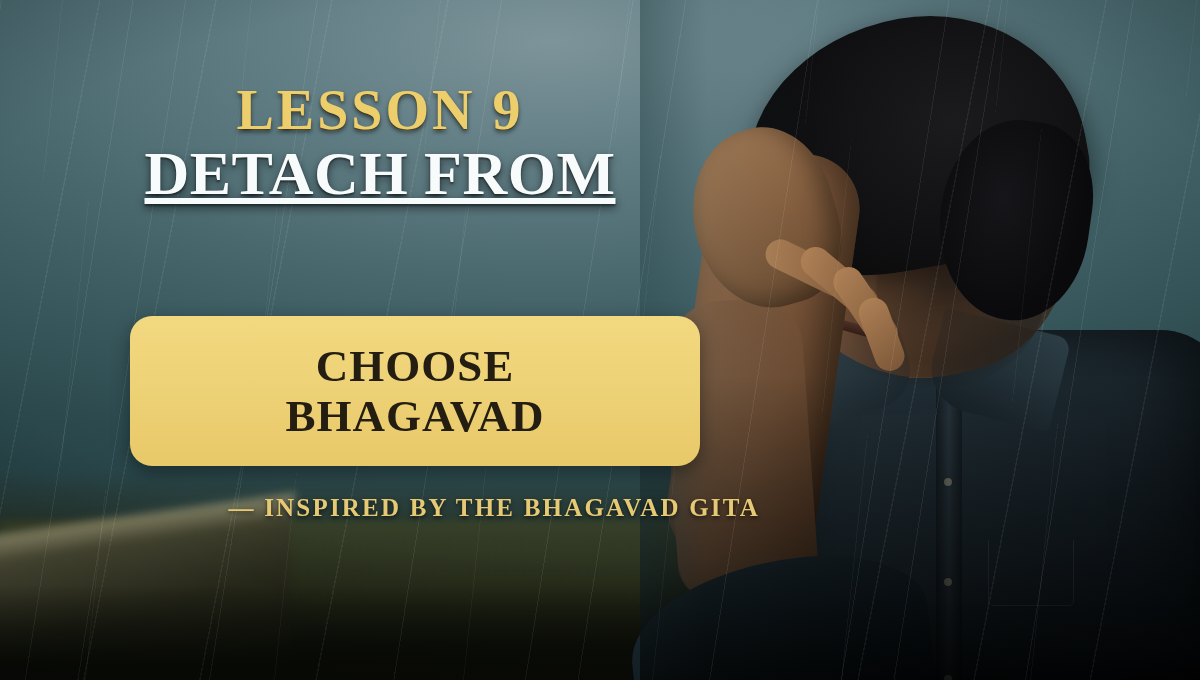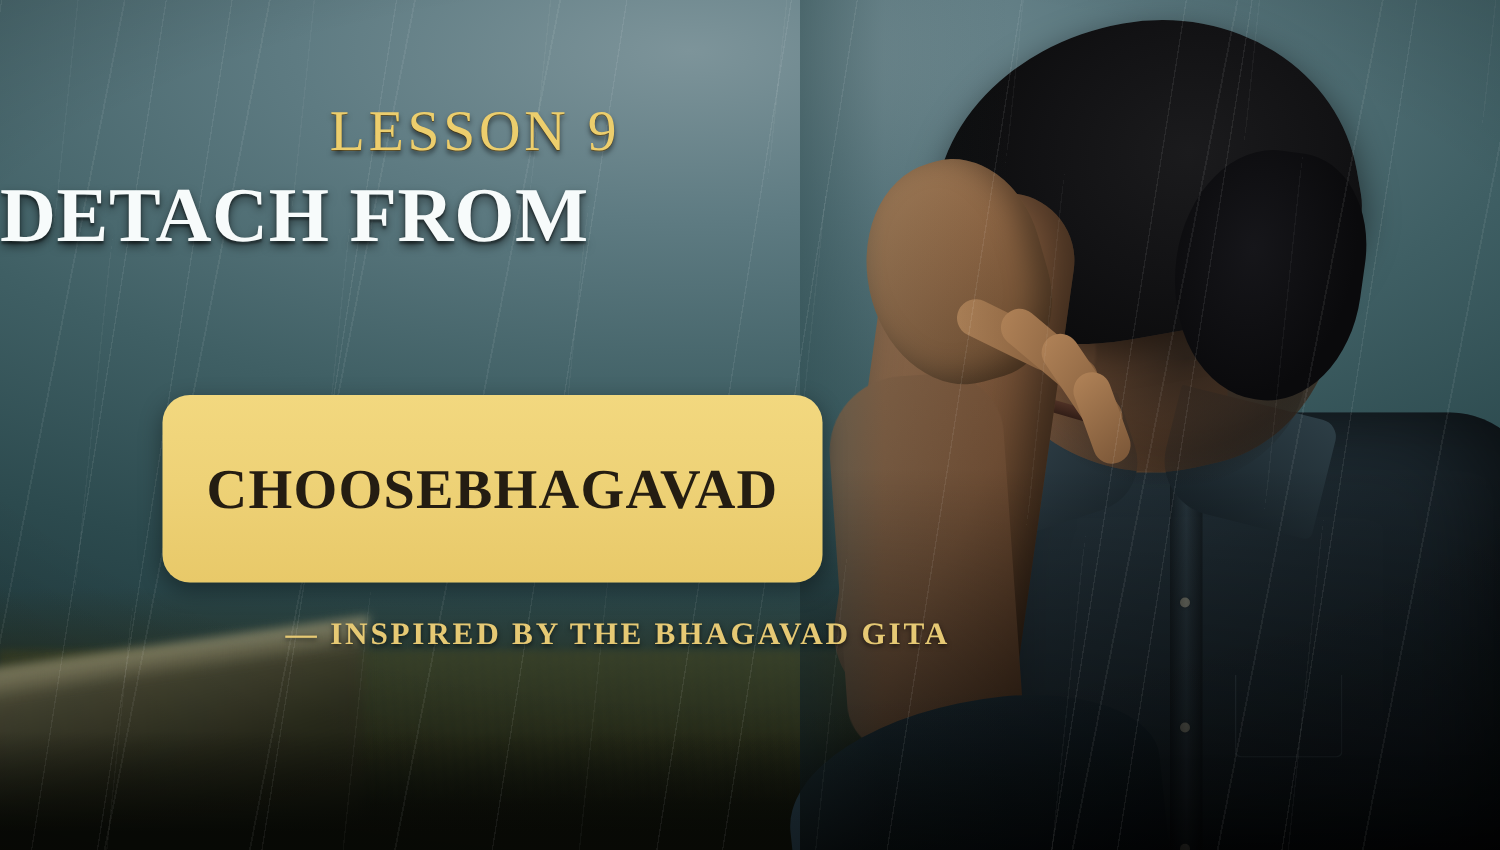--- a/index.html
+++ b/index.html
@@ -254,47 +254,48 @@
 
   
   .content {
     position:absolute; left:0; top:0; width:760px; height:680px;
     z-index:6;
   }
 
   .lesson-label {
     position:absolute; top:78px; left:0; width:760px;
     text-align:center;
-    font-size:46px;
-    font-weight:400;
+    font-size:56px;
+    font-weight:700;
     letter-spacing:3px;
     color:#ecce6d;
     text-shadow:0 3px 4px rgba(0,0,0,.55), 0 1px 0 rgba(120,85,20,.7);
   }
 
   .headline {
     position:absolute; top:144px; left:0; width:760px;
-    text-align:left;
+    text-align:center;
     color:#f7fbfb;
     font-size:62px;
     font-weight:700;
     line-height:.94;
     letter-spacing:.5px;
     text-shadow:0 4px 8px rgba(0,0,0,.55), 0 2px 2px rgba(0,0,0,.45);
+    text-decoration:underline;
   }
   .headline .l2 { display:block; margin-top:6px; }
 
   .badge {
     position:absolute;
     left:130px; top:316px;
-    width:528px; height:150px;
+    width:570px; height:150px;
     background:linear-gradient(180deg, #f2d87f 0%, #eed277 45%, #e8c969 100%);
     border-radius:22px;
     box-shadow:0 6px 18px rgba(0,0,0,.38);
-    display:flex; 
+    display:flex; flex-direction:column;
     align-items:center; justify-content:center;font-family:Liberation Serif, serif;
   }
   .badge-line {
     color:#241d12;
     font-size:45px;
     font-weight:700;
     letter-spacing:1px;
     line-height:1.12;
     text-align:center;
   }

